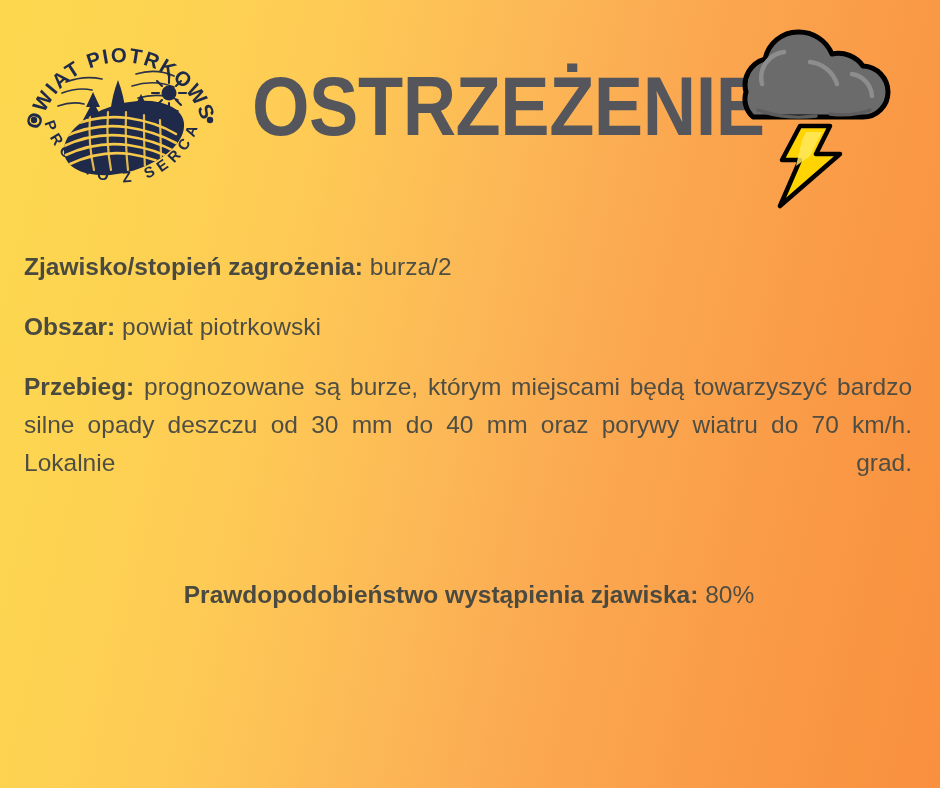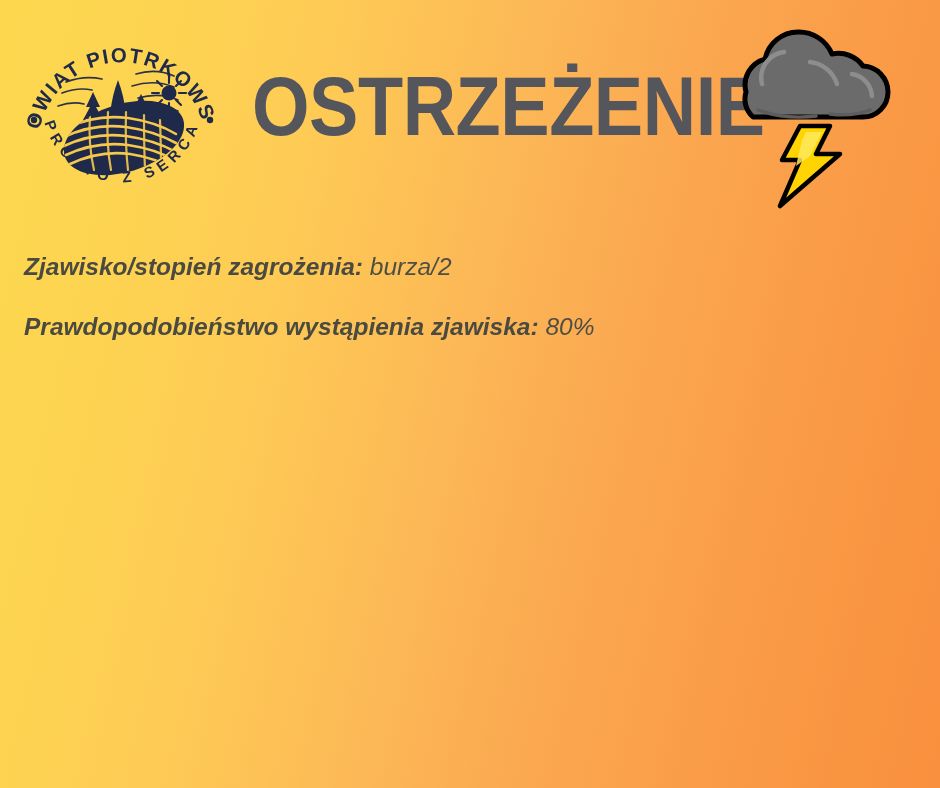--- a/index.html
+++ b/index.html
@@ -80,42 +80,41 @@
 
   
   #body-text {
     position: absolute;
     left: 24px;
     top: 248px;
     width: 890px;
     color: #4f4e44;
     font-size: 24.5px;
     line-height: 38px;
-    font-style: italic;
   }
   .line {
     margin: 0 0 22px 0;
     font-weight: normal;
   }
   .line b, .lbl {
     font-weight: bold;
     color: #4a4a40;
   }
   #line-date { width: 876px; margin-bottom: 26px; }
   #line-course {
     text-align: justify;
     width: 888px;
     margin-bottom: 56px;
   }
   #line-course::after {
     content: "";
     display: inline-block;
     width: 100%;
   }
-  #line-prob { margin-bottom: 0; }
+  #line-prob { margin-bottom: 0; text-align: center; }
 </style>
 </head>
 <body>
 
 <div id="poster">
 
   <div id="header">
 
     <div id="logo">
       <svg viewBox="0 0 208 190" xmlns="http://www.w3.org/2000/svg">
@@ -226,22 +225,30 @@
 
   </div>
 
   <div id="body-text">
 
     <p class="line" id="line-phenomenon">
       <span class="lbl">Zjawisko/stopień zagrożenia:</span>
       <span>burza/2</span>
     </p>
 
-
-
+    <p class="line" id="line-area">
+      <span class="lbl">Obszar:</span>
+      <span>powiat piotrkowski</span>
+    </p>
+
+
+    <p class="line" id="line-course">
+      <span class="lbl">Przebieg:</span>
+      <span>prognozowane są burze, którym miejscami będą towarzyszyć bardzo silne opady deszczu od 30 mm do 40 mm oraz porywy wiatru do 70 km/h. Lokalnie grad.</span>
+    </p>
 
     <p class="line" id="line-prob">
       <span class="lbl">Prawdopodobieństwo wystąpienia zjawiska:</span>
       <span>80%</span>
     </p>
 
   </div>
 
 </div>
 

